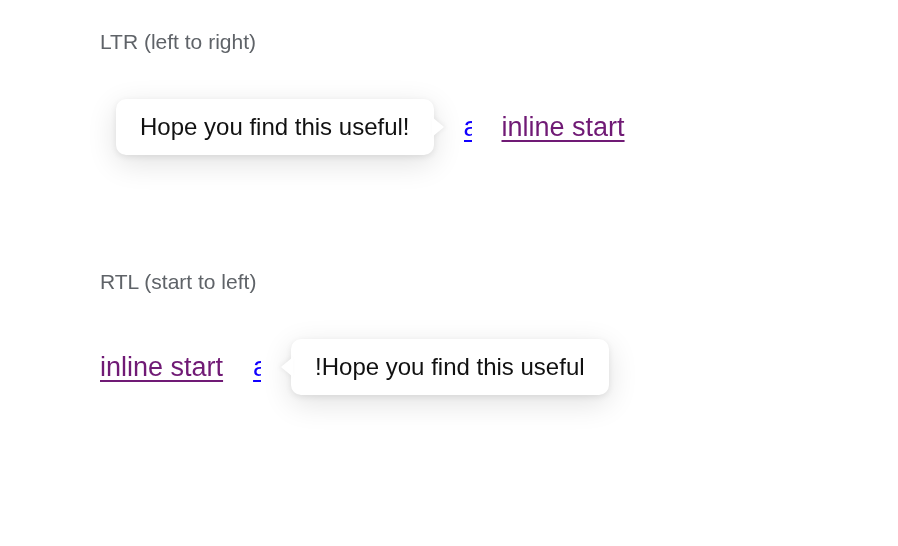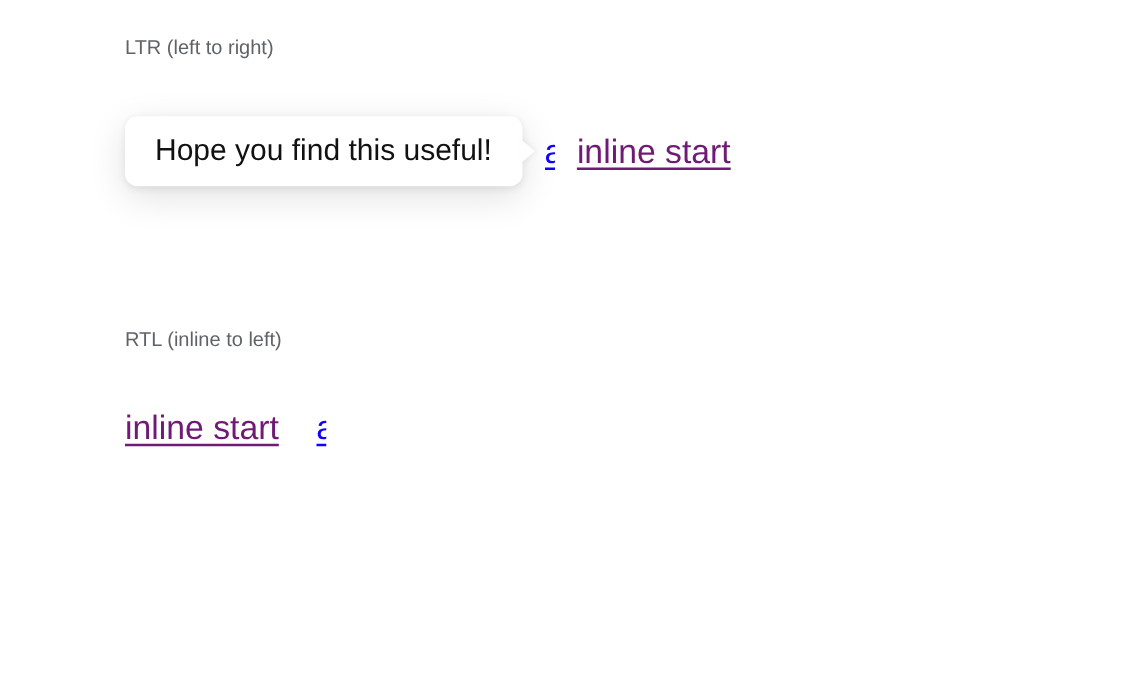--- a/index.html
+++ b/index.html
@@ -12,29 +12,30 @@
       background: #ffffff;
       width: 898px;
       height: 546px;
       padding: 30px 0 0 0;
     }
     .section {
       padding: 0 100px;
     }
     .section-label {
       color: #5f6368;
-      font-size: 16px;
+      font-size: 21px;
       font-weight: 400;
       margin-bottom: 45px;
     }
     .example-row {
       display: flex;
       align-items: center;
-      gap: 18px;
+      gap: 30px;
       margin-bottom: 115px;
+      margin-left: 16px;
     }
     .example-row-rtl {
       display: flex;
       align-items: center;
       gap: 30px;
     }
     .tooltip {
       position: relative;
       background: #ffffff;
       border-radius: 10px;
@@ -95,18 +96,22 @@
     <div class="tooltip">
       <span>Hope you find this useful!</span>
       <span class="tooltip-arrow-right"></span>
     </div>
     <span class="hidden-link-piece">a</span>
     <a class="link">inline start</a>
   </div>
 </div>
 
 <div class="section">
-  <div class="section-label">RTL (inline to left)</div>
+  <div class="section-label">RTL (start to left)</div>
   <div class="example-row-rtl">
     <a class="link">inline start</a>
     <span class="hidden-link-piece">a</span>
+    <div class="tooltip">
+      <span class="tooltip-arrow-left"></span>
+      <span>!Hope you find this useful</span>
+    </div>
   </div>
 </div>
 
 </body></html>

